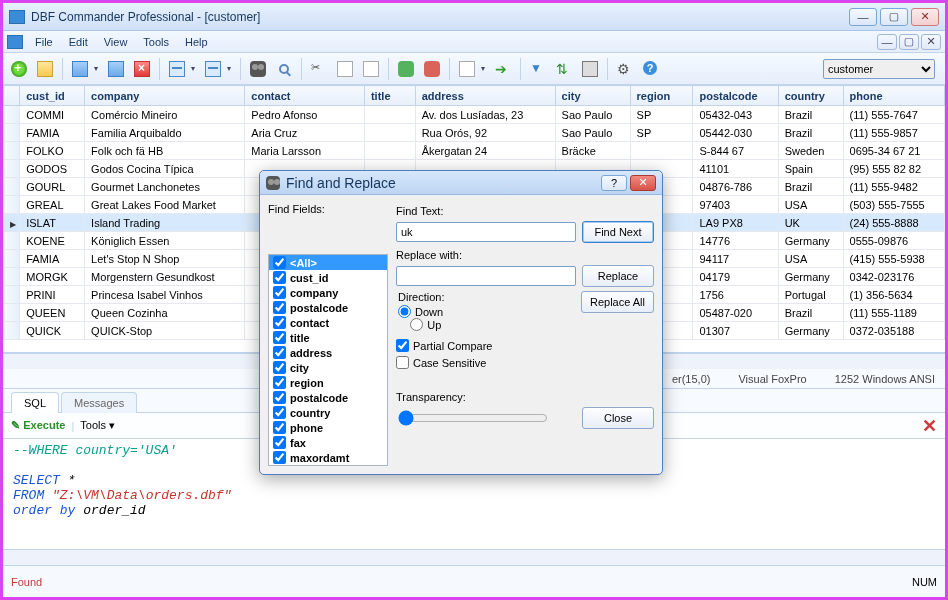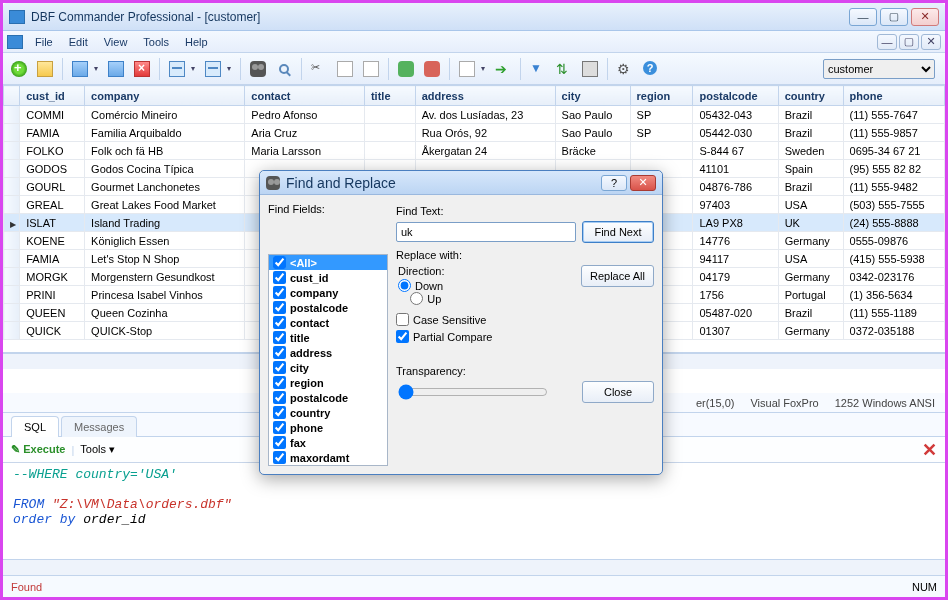--- a/index.html
+++ b/index.html
@@ -53,39 +53,39 @@
   .tabsel select{ width:112px; height:20px; border:1px solid #7a9ec7; border-radius:2px; font-size:11px;}
   
   .grid-wrap{ height:268px; overflow:hidden; border-bottom:1px solid #c2d4ec; position:relative; background:#fff;}
   table.grid{ border-collapse:collapse; width:100%; table-layout:fixed; }
   table.grid th{ background:linear-gradient(#f6faff,#e7eff9); border:1px solid #c2d4ec; text-align:left; padding:3px 6px; font-weight:bold; color:#1a3a66; height:20px; overflow:hidden; white-space:nowrap;}
   table.grid td{ border:1px solid #e5e9ef; padding:2px 6px; height:18px; overflow:hidden; white-space:nowrap; }
   table.grid tr.sel td{ background:#d7e9fc; }
   .rowhead{ width:14px; background:linear-gradient(to right,#f6faff,#e7eff9); border:1px solid #c2d4ec;}
   .rowhead .cursor::after{ content:"▶"; font-size:8px; color:#333;}
   
-  .gridstatus{ height:20px; display:flex; justify-content:flex-end; align-items:center; gap:16px; padding:0 10px; background:#f7faff; border-bottom:1px solid #c2d4ec; color:#444;margin-top:24px;}
+  .gridstatus{ height:20px; display:flex; justify-content:flex-end; align-items:center; gap:28px; padding:0 10px; background:#f7faff; border-bottom:1px solid #c2d4ec; color:#444;}
   
   .tabs{ height:24px; display:flex; align-items:flex-end; padding:0 8px; gap:2px; background:#f7faff; border-bottom:1px solid #c2d4ec;}
   .tab{ padding:4px 12px; border:1px solid #c2d4ec; border-bottom:none; border-radius:4px 4px 0 0; background:#fff; cursor:pointer; position:relative; top:1px;}
   .tab.inactive{ background:#eef4fc; color:#666;}
   
   .sqlbar{ height:26px; display:flex; align-items:center; padding:0 8px; gap:6px; border-bottom:1px solid #c8d6ea; background:#fdfeff;}
   .sqlbar .exec{ color:#2a8f2a; font-weight:bold; cursor:pointer;}
   .sqlbar .exec::before{content:"✎ ";}
   .sqlbar .tools{ cursor:pointer;}
   .sqlbar .tools::after{content:" ▾";}
   .sqlbar .closex{ margin-left:auto; color:#d13a3a; font-size:18px; font-weight:bold; cursor:pointer;}
   
   .sqltext{ flex:1; padding:4px 10px; font-family:"Courier New",monospace; font-size:13px; font-style:italic; color:#000; overflow:auto; background:#fff;}
   .sql-comment{ color:#0aa090;}
   .sql-kw{ color:#1a56d4;}
   .sql-str{ color:#c8322a;}
   
-  .statusbar{ height:22px; border-top:1px solid #c2d4ec; background:#f6faff; display:flex; align-items:center; padding:8px 8px; color:#c23a3a;}
+  .statusbar{ height:32px; border-top:1px solid #c2d4ec; background:#f6faff; display:flex; align-items:center; padding:8px 8px; color:#c23a3a;}
   .statusbar .num{ margin-left:auto; color:#000;}
   .dialog{ position:absolute; left:256px; top:167px; width:404px; height:305px; border:1px solid #4b7fc0; border-radius:5px; background:#f0f0f0; box-shadow:0 4px 18px rgba(0,0,0,0.35); display:flex; flex-direction:column;}
   .dlg-title{ height:26px; background:linear-gradient(#d7e7fb,#bcd5f3); border-bottom:1px solid #9ab8de; display:flex; align-items:center; padding:0 6px; border-radius:5px 5px 0 0;}
   .dlg-title .ico.bino{ margin-right:6px; width:14px; height:14px;}
   .dlg-title .t{ flex:1; color:#14365e; font-size:14px;}
   .dlg-title .dbtn{ width:26px; height:16px; border:1px solid #7aa6d4; border-radius:3px; margin-left:3px; background:linear-gradient(#f5f9ff,#dbe7f7); display:flex; align-items:center; justify-content:center; cursor:pointer; font-size:11px;}
   .dlg-title .dbtn.close{ background:linear-gradient(#f08a80,#d9534a); border-color:#a83a32; color:#fff;}
   .dlg-body{ flex:1; display:flex; padding:8px; gap:8px;}
   .dlg-left{ width:120px; display:flex; flex-direction:column;gap:36px;}
   .dlg-left label{ margin-bottom:3px;}
@@ -433,20 +433,23 @@
     <span class="exec">Execute</span>
     <span style="color:#c2d4ec">|</span>
     <span class="tools">Tools</span>
     <span class="closex">✕</span>
   </div>
 
   <div class="sqltext">
     <div><span class="sql-comment">--WHERE country='USA'</span></div>
     <br>
     <div>
+      <span class="sql-kw">SELECT</span><span> *</span>
+    </div>
+    <div>
       <span class="sql-kw">FROM</span><span class="sql-str"> "Z:\VM\Data\orders.dbf"</span>
     </div>
     <div>
       <span class="sql-kw">order by</span><span> order_id</span>
     </div>
   </div>
   <div class="hscroll"></div>
 
   <div class="statusbar">
     <span>Found</span>
@@ -522,42 +525,46 @@
             </div>
           </div>
       </div>
       <div class="dlg-right">
         <label class="lbl">Find Text:</label>
         <div class="dlg-row">
           <input type="text" value="uk" style="">
           <button class="dbtn2 default">Find Next</button>
         </div>
         <label class="lbl">Replace with:</label>
+        <div class="dlg-row">
+          <input type="text" value="" style="">
+          <button class="dbtn2">Replace</button>
+        </div>
         <div class="dlg-row" style="align-items:flex-start;">
           <fieldset class="dlg-group" style="flex:1;">
             <legend>Direction:</legend>
             <label class="chk">
                 <input type="radio" name="dir" checked="" style="">
                 <span>Down</span>
               </label>
             &nbsp;&nbsp;&nbsp;
             <label class="chk" style="display:inline-flex;">
                 <input type="radio" name="dir" style="">
                 <span>Up</span>
               </label>
           </fieldset>
           <button class="dbtn2">Replace All</button>
         </div>
         <label class="chk">
+            <input type="checkbox" checked="" style="">
+            <span>Partial Compare</span>
+          </label>
+        <label class="chk">
             <input type="checkbox" style="">
             <span>Case Sensitive</span>
-          </label>
-        <label class="chk">
-            <input type="checkbox" checked="" style="">
-            <span>Partial Compare</span>
           </label>
         <div style="height:12px;"></div>
         <label class="lbl">Transparency:</label>
         <div class="dlg-row">
           <input type="range" class="slider" min="0" max="100" value="0" style="">
           <div style="flex:1"></div>
           <button class="dbtn2">Close</button>
         </div>
       </div>
     </div>

